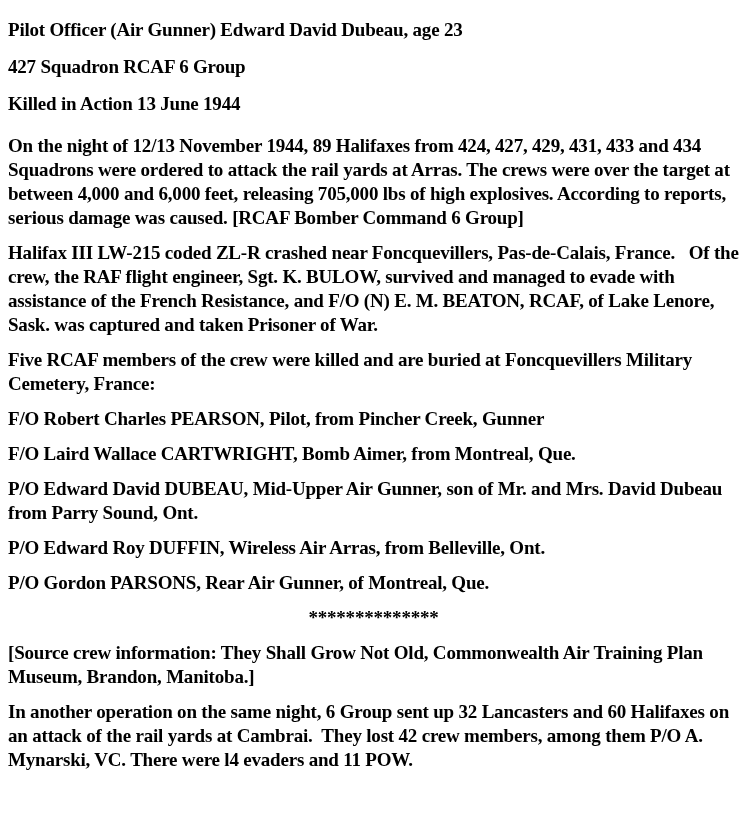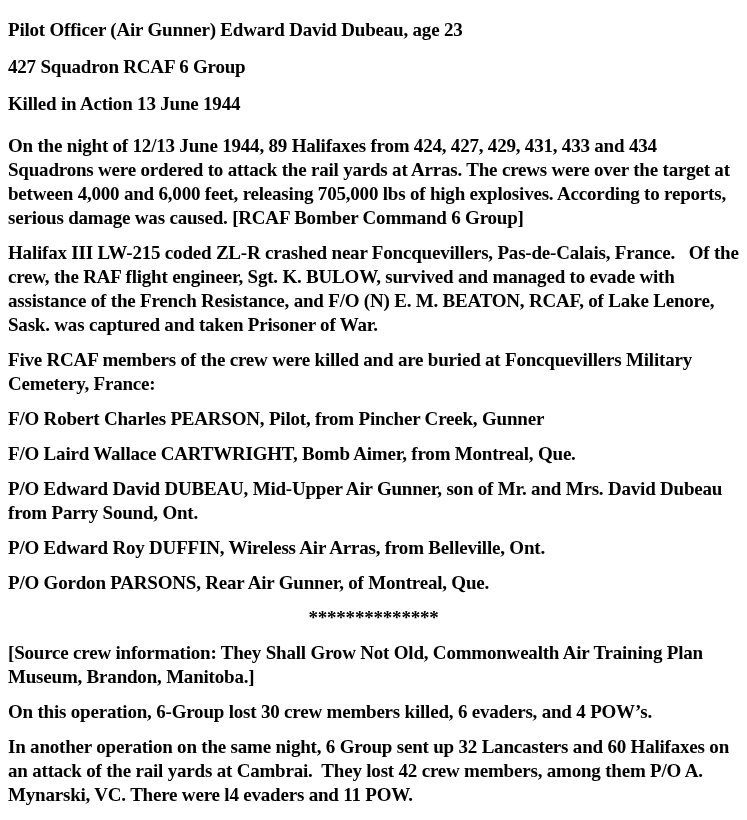--- a/index.html
+++ b/index.html
@@ -45,37 +45,36 @@
 <body>
 
 <div class="page">
 
   <p class="title-line">Pilot Officer (Air Gunner) Edward David Dubeau, age 23</p>
 
   <p class="title-line">427 Squadron RCAF 6 Group</p>
 
   <p class="title-line last">Killed in Action 13 June 1944</p>
 
-  <p class="para"><span>On the night of 12/13 June 1944, 89 Halifaxes from 424, 427, 429, 431, 433 and 434 Squadrons were ordered to attack the rail yards at Arras. The crews were over the target at between 4,000 and 6,000 feet, releasing 705,000 lbs of high explosives. According to reports, serious damage was caused. </span><span class="italic">[RCAF Bomber Command 6 Group]</span></p>
+  <p class="para"><span>On the night of 12/13 November 1944, 89 Halifaxes from 424, 427, 429, 431, 433 and 434 Squadrons were ordered to attack the rail yards at Arras. The crews were over the target at between 4,000 and 6,000 feet, releasing 705,000 lbs of high explosives. According to reports, serious damage was caused. </span><span class="italic">[RCAF Bomber Command 6 Group]</span></p>
 
   <p class="para">Halifax III LW-215 coded ZL-R crashed near Foncquevillers, Pas-de-Calais, France.   Of the crew, the RAF flight engineer, Sgt. K. BULOW, survived and managed to evade with assistance of the French Resistance, and F/O (N) E. M. BEATON, RCAF, of Lake Lenore, Sask. was captured and taken Prisoner of War.</p>
 
   <p class="para">Five RCAF members of the crew were killed and are buried at Foncquevillers Military Cemetery, France:</p>
 
   <p class="para">F/O Robert Charles PEARSON, Pilot, from Pincher Creek, Gunner</p>
 
   <p class="para">F/O Laird Wallace CARTWRIGHT, Bomb Aimer, from Montreal, Que.</p>
 
   <p class="para">P/O Edward David DUBEAU, Mid-Upper Air Gunner, son of Mr. and Mrs. David Dubeau from Parry Sound, Ont.</p>
 
   <p class="para">P/O Edward Roy DUFFIN, Wireless Air Arras, from Belleville, Ont.</p>
 
   <p class="para">P/O Gordon PARSONS, Rear Air Gunner, of Montreal, Que.</p>
 
   <p class="para center">**************</p>
 
   <p class="para"><span>[Source crew information: </span><span class="italic">They Shall Grow Not Old</span><span>, Commonwealth Air Training Plan Museum, Brandon, Manitoba.]</span></p>
 
-  <p class="para">On this operation, 6-Group lost 30 crew members killed, 6 evaders, and 4 POW’s.</p>
 
   <p class="para">In another operation on the same night, 6 Group sent up 32 Lancasters and 60 Halifaxes on an attack of the rail yards at Cambrai.  They lost 42 crew members, among them P/O A. Mynarski, VC. There were l4 evaders and 11 POW.</p>
 
 </div>
 
 </body></html>

